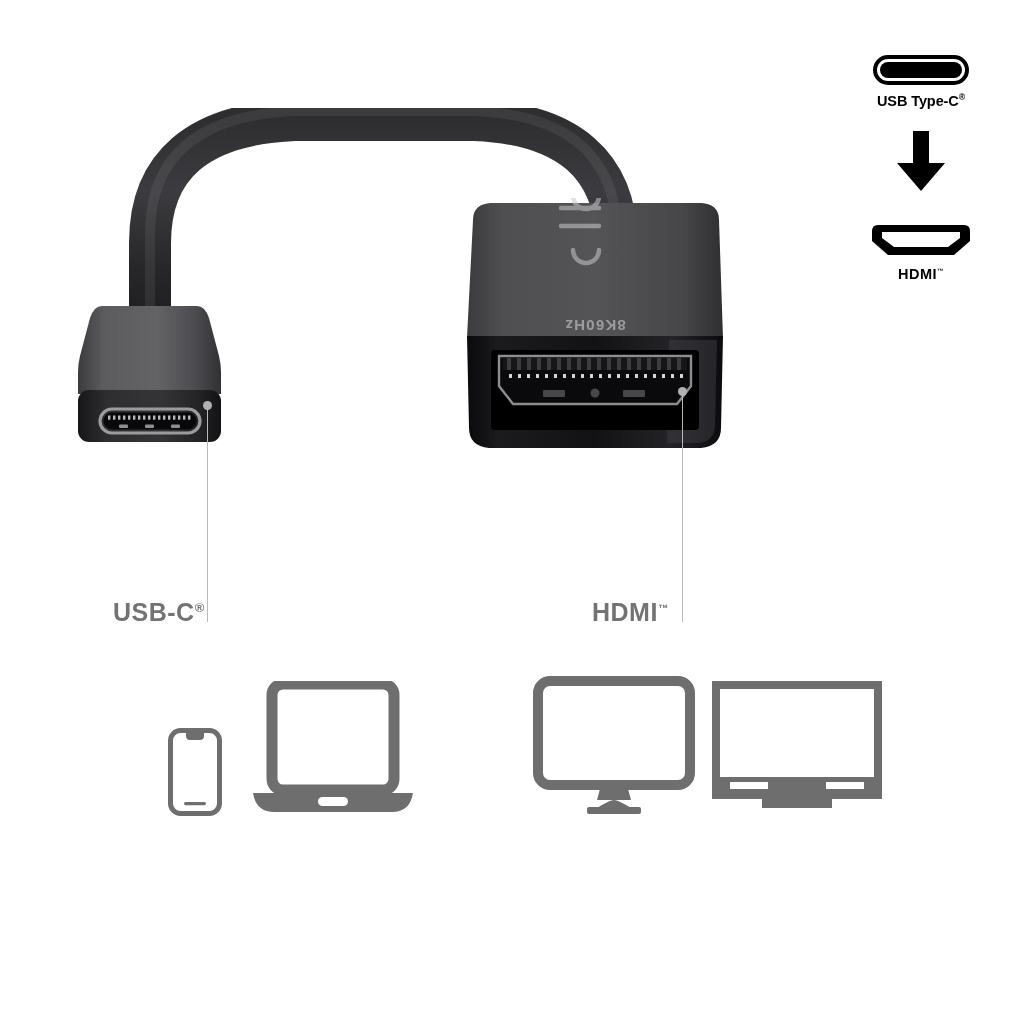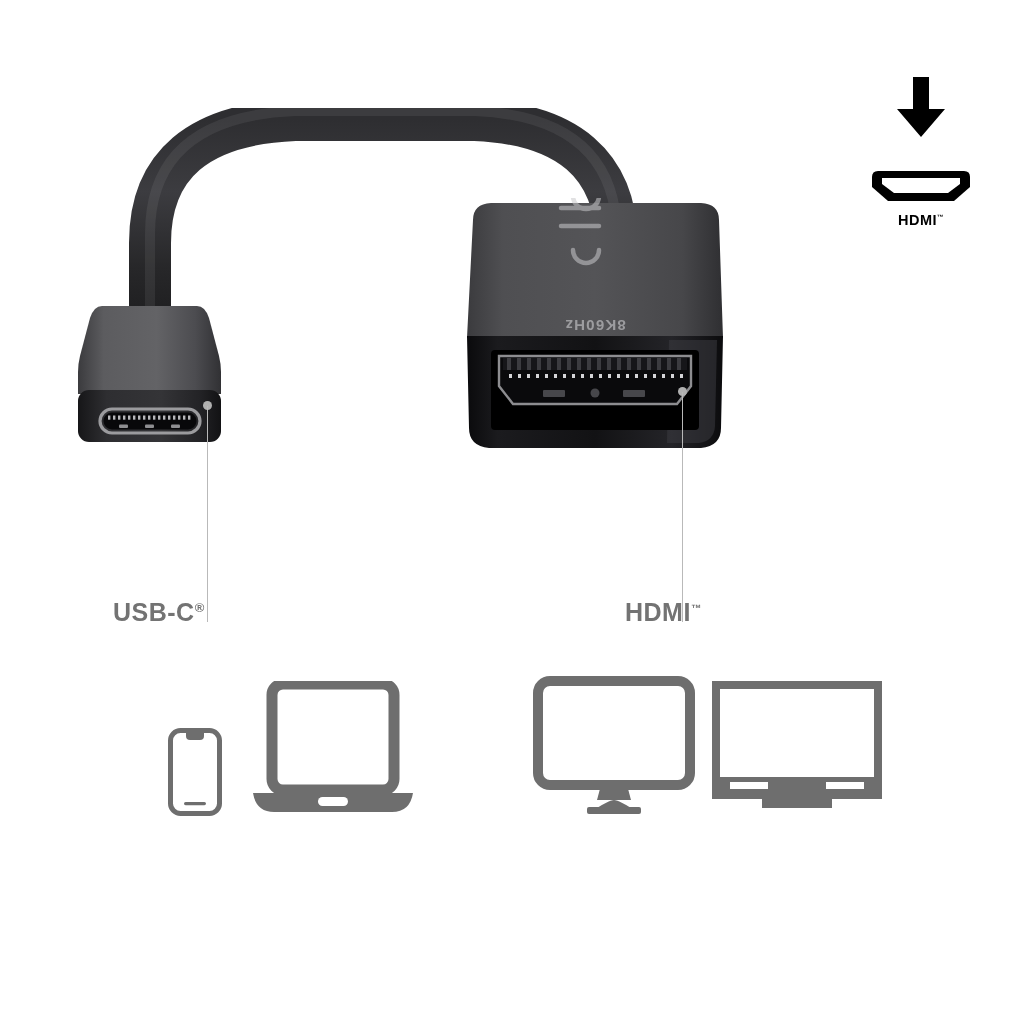--- a/index.html
+++ b/index.html
@@ -318,26 +318,32 @@
   <div class="leader-dot" style="left:203px; top:401px;"></div>
   <div class="leader" style="left:207px; top:406px; height:216px;"></div>
 
   <div class="leader-dot" style="left:678px; top:387px;"></div>
   <div class="leader" style="left:682px; top:392px; height:230px;"></div>
 
   <div class="caption nosel" style="left:113px; top:600px; font-size:25px;">
     <span>USB-C</span><span class="reg">®</span>
   </div>
 
-  <div class="caption nosel" style="left:625px; top:600px; font-size:25px;">
+  <div class="caption nosel" style="left:592px; top:600px; font-size:25px;">
     <span>HDMI</span><span class="tm">™</span>
   </div>
 
   <div class="badge-col">
 
+    <div>
+      <div class="usbc-logo"></div>
+      <div class="badge-label">
+        <span>USB Type-C</span><span class="reg">®</span>
+      </div>
+    </div>
 
     <div style="margin:22px auto 24px auto; width:60px;">
       <svg width="60" height="62" viewBox="0 0 60 62">
         <path d="M 22 0 L 38 0 L 38 32 L 54 32 L 30 60 L 6 32 L 22 32 Z" fill="#000"></path>
       </svg>
     </div>
 
     <div>
       <div class="hdmi-logo-wrap">
         <svg width="106" height="38" viewBox="0 0 106 38">

